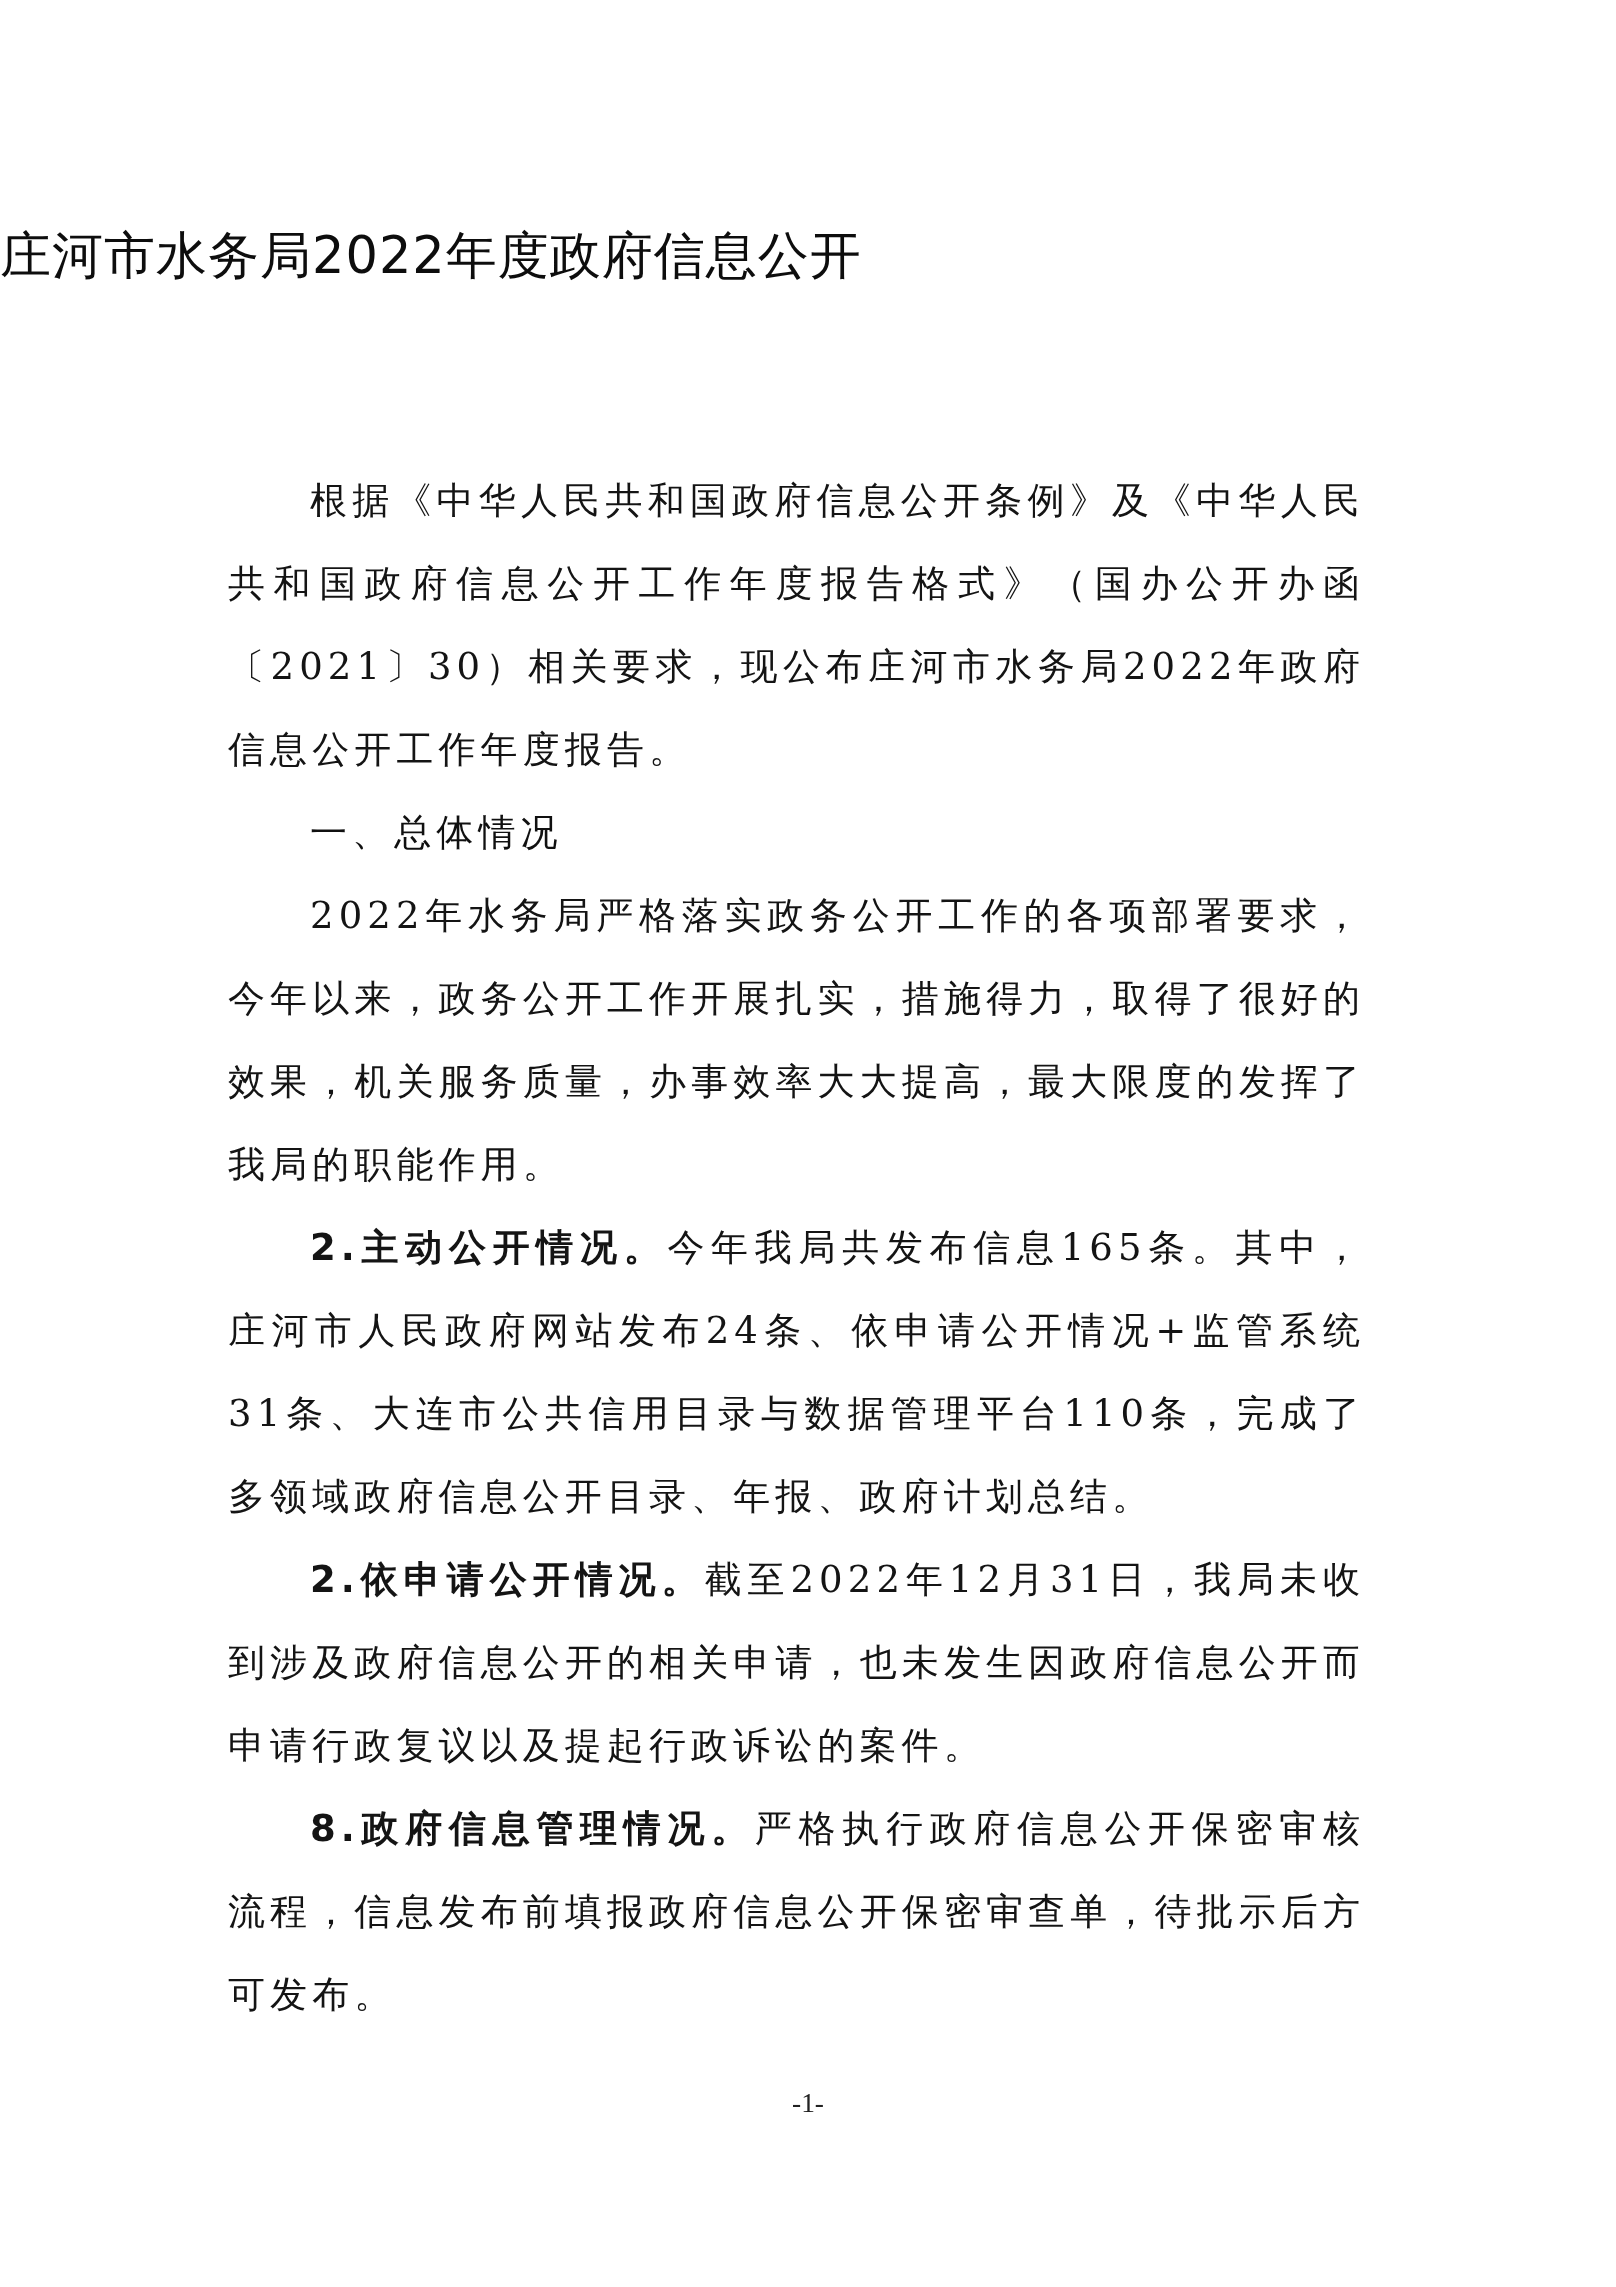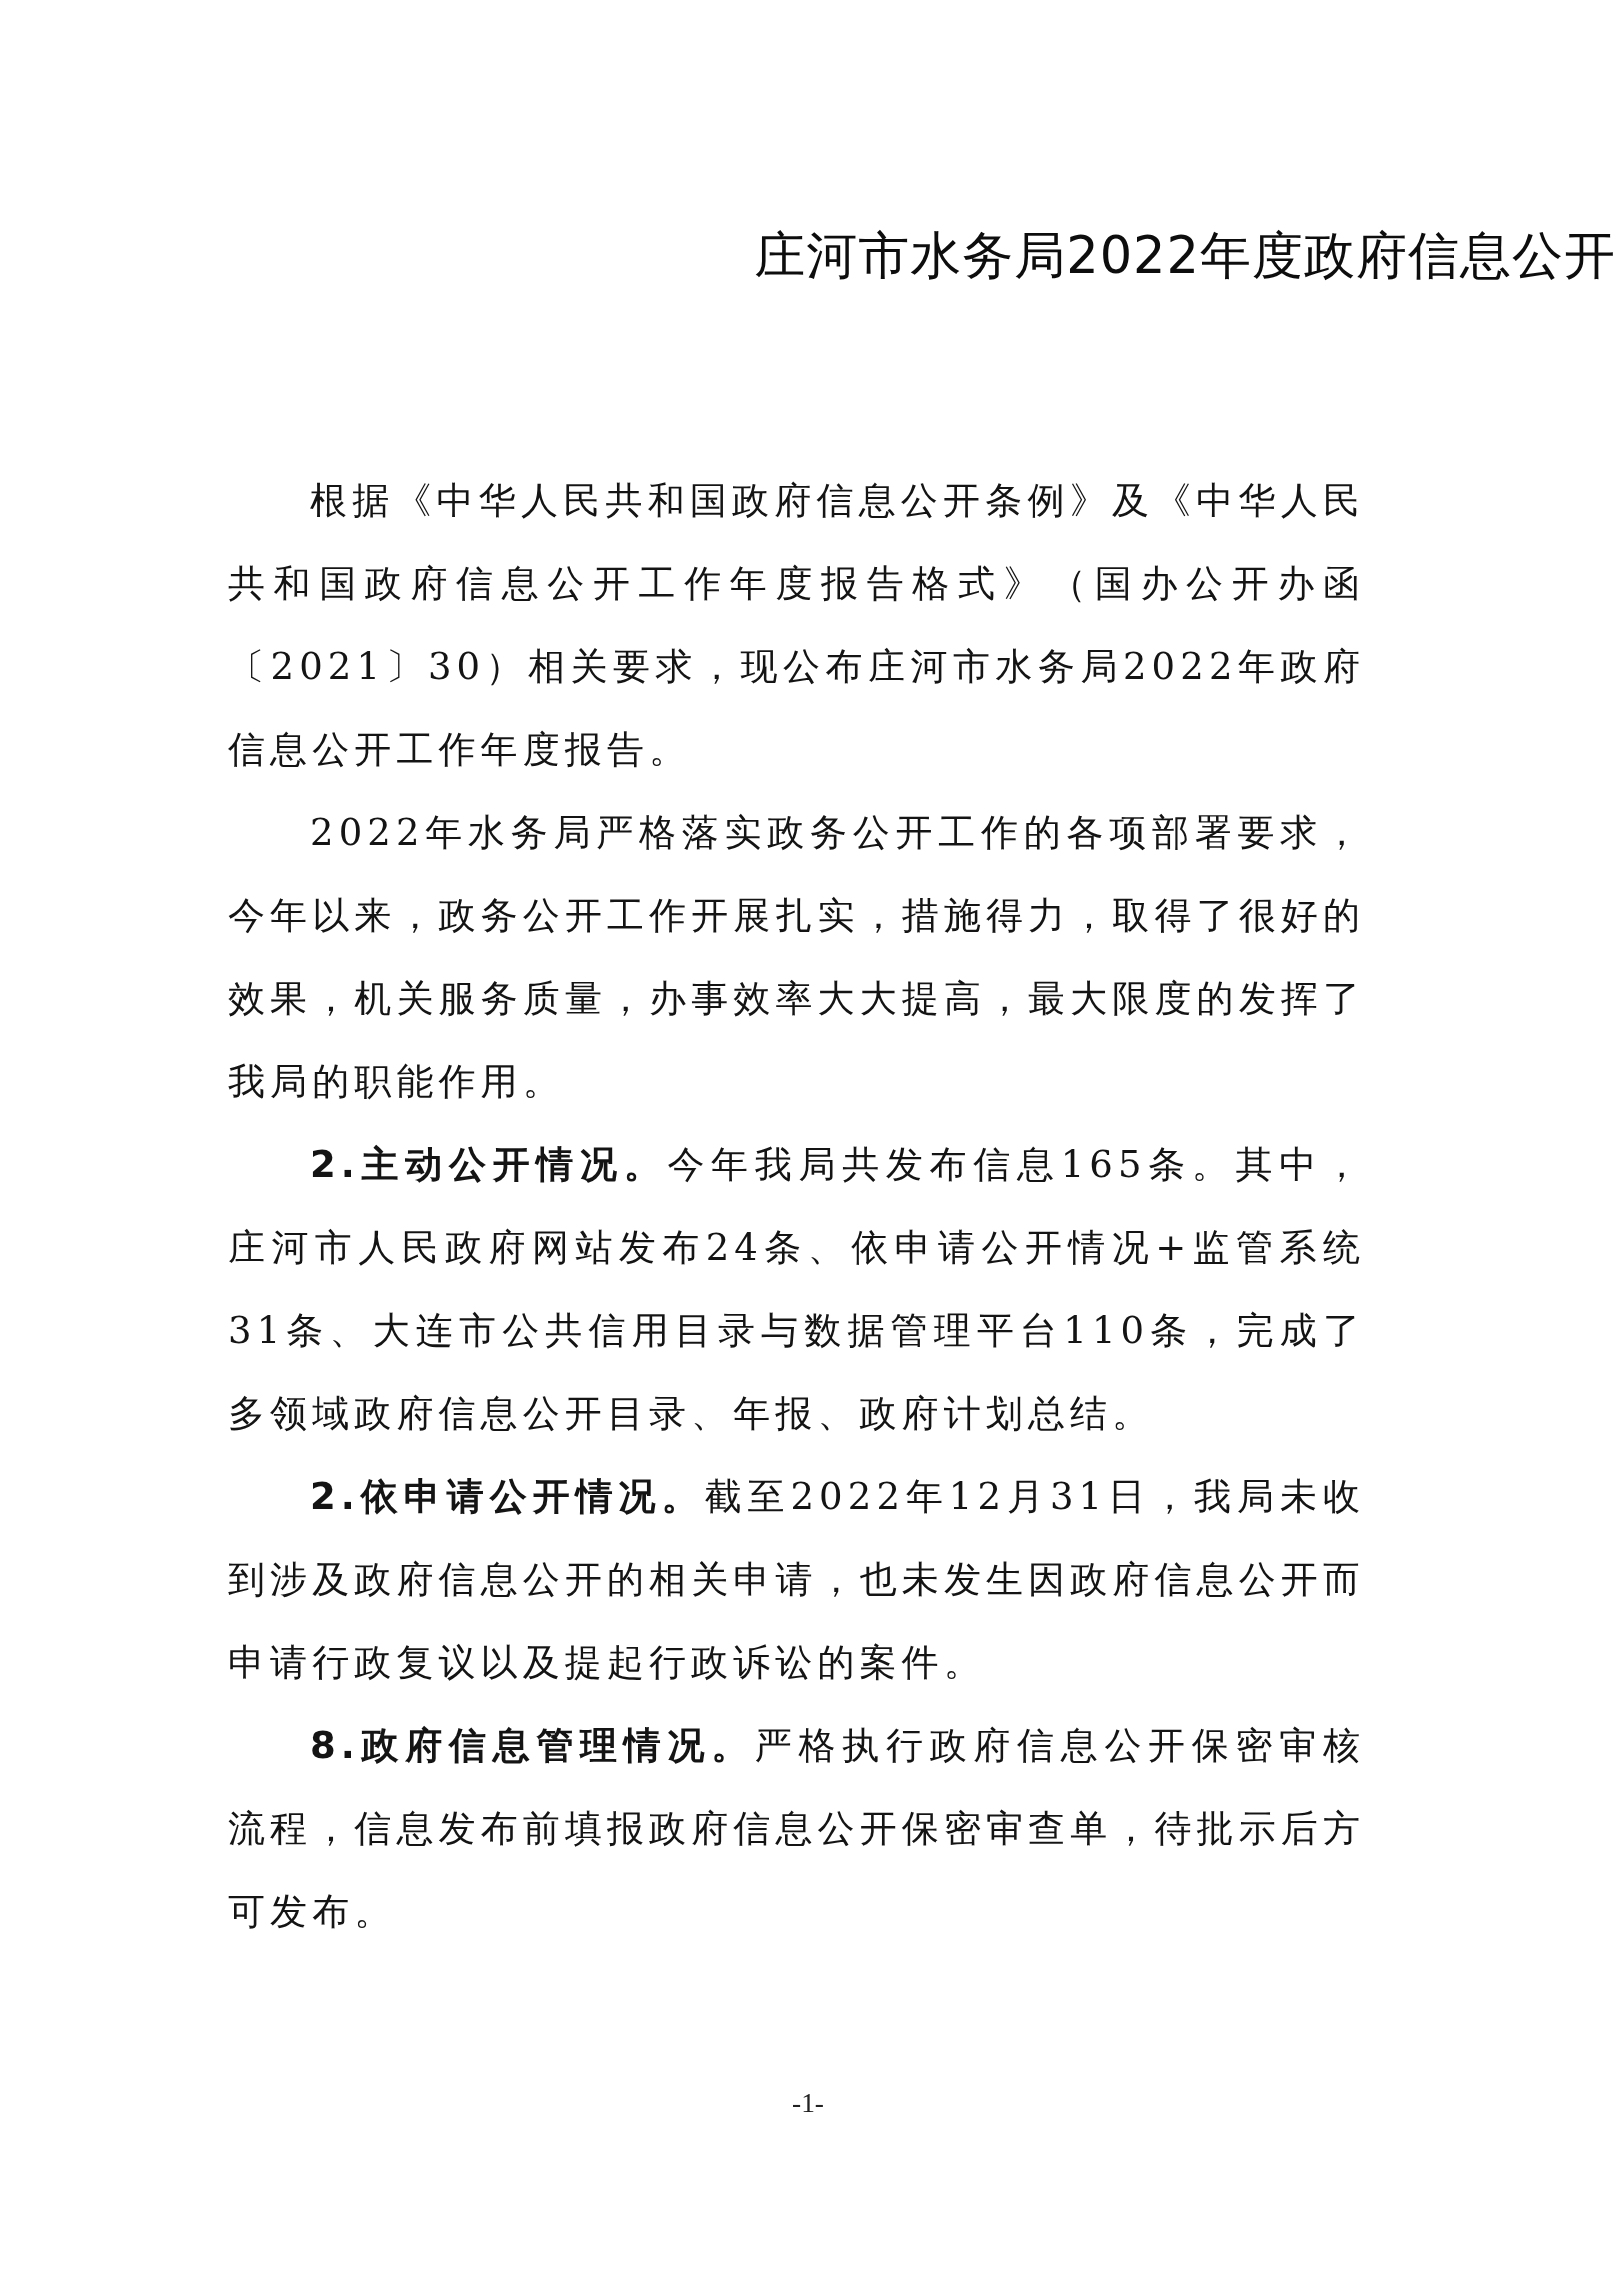--- a/index.html
+++ b/index.html
@@ -20,21 +20,21 @@
       left: 0; top: 0;
       width: 1616px;
       height: 2288px;
       background: #ffffff;
     }
     .title-block {
       position: absolute;
       top: 208px;
       left: 0;
       width: 1616px;
-      text-align: right;
+      text-align: left;
     }
     .title-line {
       font-family: "DejaVu Sans", "Liberation Sans", sans-serif;
       font-size: 51px;
       line-height: 96px;
       letter-spacing: 1px;
       color: #0d0d0d;
       margin: 0;
       font-weight: normal;
     }
@@ -82,20 +82,21 @@
 
 <div class="page">
 
   <div class="title-block">
     <h1 class="title-line">庄河市水务局2022年度政府信息公开</h1>
   </div>
 
   <div class="body">
     <p class="para">根据《中华人民共和国政府信息公开条例》及《中华人民共和国政府信息公开工作年度报告格式》（国办公开办函〔2021〕30）相关要求，现公布庄河市水务局2022年政府信息公开工作年度报告。</p>
 
+    <p class="heading">一、总体情况</p>
 
     <p class="para">2022年水务局严格落实政务公开工作的各项部署要求，今年以来，政务公开工作开展扎实，措施得力，取得了很好的效果，机关服务质量，办事效率大大提高，最大限度的发挥了我局的职能作用。</p>
 
     <p class="para"><span class="lead">2.主动公开情况。</span><span>今年我局共发布信息165条。其中，庄河市人民政府网站发布24条、依申请公开情况+监管系统31条、大连市公共信用目录与数据管理平台110条，完成了多领域政府信息公开目录、年报、政府计划总结。</span></p>
 
     <p class="para"><span class="lead">2.依申请公开情况。</span><span>截至2022年12月31日，我局未收到涉及政府信息公开的相关申请，也未发生因政府信息公开而申请行政复议以及提起行政诉讼的案件。</span></p>
 
     <p class="para"><span class="lead">8.政府信息管理情况。</span><span>严格执行政府信息公开保密审核流程，信息发布前填报政府信息公开保密审查单，待批示后方可发布。</span></p>
   </div>
 

